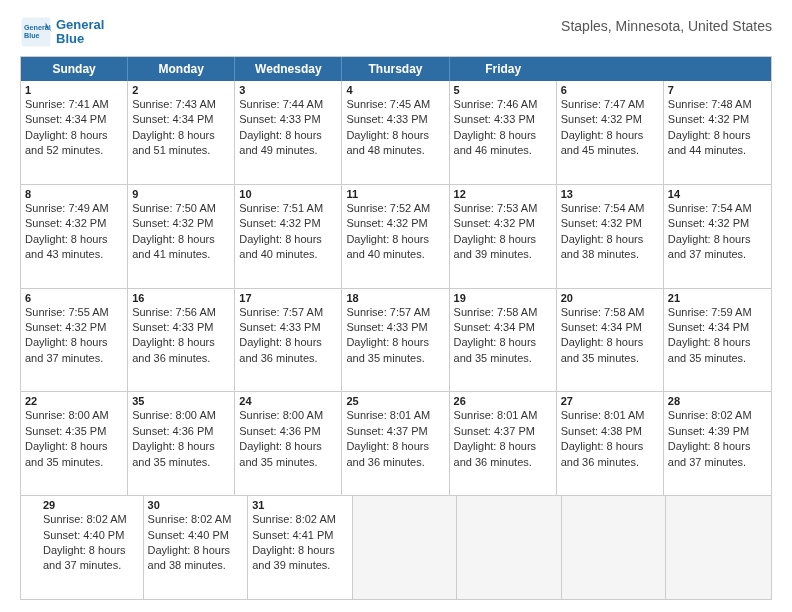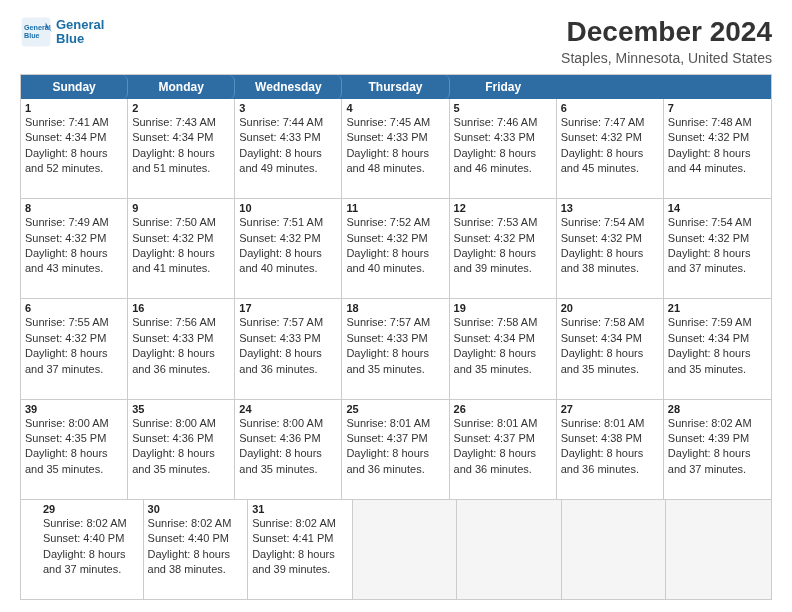--- a/index.html
+++ b/index.html
@@ -56,21 +56,20 @@
       grid-template-columns: repeat(7, 1fr);
       background: #2e6da4;
     }
     .calendar-header .day-name {
       color: #fff;
       font-size: 12px;
       font-weight: bold;
       text-align: center;
       padding: 5px 2px;
       border-right: 1px solid #5590c0;
-      border-radius: 6px;
     }
     .calendar-header .day-name:last-child { border-right: none; }
     .calendar-body {
       flex: 1;
       display: flex;
       flex-direction: column;
     }
     .calendar-row {
       display: grid;
       grid-template-columns: repeat(7, 1fr);
@@ -113,21 +112,20 @@
         <text x="5" y="18" font-size="9" font-weight="bold" fill="#1a6fa8">General</text>
         <text x="5" y="28" font-size="9" font-weight="bold" fill="#1a6fa8">Blue</text>
         <polygon points="32,8 38,18 32,14" fill="#2e6da4"></polygon>
         <polygon points="35,12 40,20 35,16" fill="#5ba3d9"></polygon>
       </svg>
       <div>
         <div style="font-size:13px;font-weight:bold;color:#1a6fa8;line-height:1.1">General<br>Blue</div>
       </div>
     </div>
     <div class="title-block">
-      <div class="main-title">December 2024</div>
       <div class="subtitle">Staples, Minnesota, United States</div>
     </div>
   </div>
 
   <div class="calendar">
     <div class="calendar-header">
       <div class="day-name">Sunday</div>
       <div class="day-name">Monday</div>
       <div class="day-name">Wednesday</div>
       <div class="day-name">Thursday</div>
@@ -219,21 +217,21 @@
             <span class="cell-date">20</span>
             <div class="cell-info">Sunrise: 7:58 AM<br>Sunset: 4:34 PM<br>Daylight: 8 hours<br> and 35 minutes.</div>
           </div>
           <div class="calendar-cell">
             <span class="cell-date">21</span>
             <div class="cell-info">Sunrise: 7:59 AM<br>Sunset: 4:34 PM<br>Daylight: 8 hours<br> and 35 minutes.</div>
           </div>
         </div>
         <div class="calendar-row">
           <div class="calendar-cell">
-            <span class="cell-date">39</span>
+            <span class="cell-date">22</span>
             <div class="cell-info">Sunrise: 8:00 AM<br>Sunset: 4:35 PM<br>Daylight: 8 hours<br> and 35 minutes.</div>
           </div>
           <div class="calendar-cell">
             <span class="cell-date">35</span>
             <div class="cell-info">Sunrise: 8:00 AM<br>Sunset: 4:36 PM<br>Daylight: 8 hours<br> and 35 minutes.</div>
           </div>
           <div class="calendar-cell">
             <span class="cell-date">24</span>
             <div class="cell-info">Sunrise: 8:00 AM<br>Sunset: 4:36 PM<br>Daylight: 8 hours<br> and 35 minutes.</div>
           </div>

